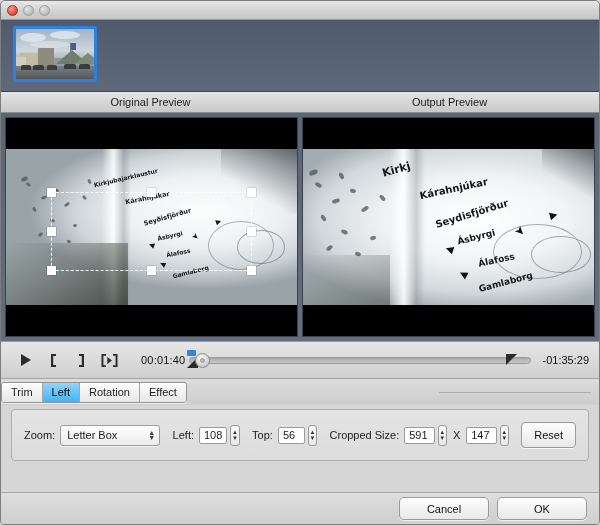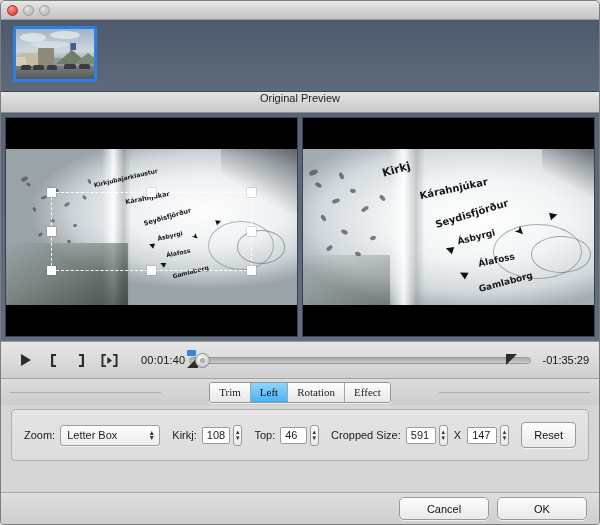--- a/index.html
+++ b/index.html
@@ -55,21 +55,21 @@
   .thumb .bld{position:absolute;background:#c2bba6;}
   .thumb .bld2{position:absolute;background:#8e8a7c;}
   .thumb .road{position:absolute;left:0;bottom:0;width:100%;height:26%;
     background:linear-gradient(to bottom,#7c7f80,#55585a);}
   .thumb .car{position:absolute;background:#3a3c40;border-radius:2px 2px 0 0;}
   .thumb .pole{position:absolute;width:1px;background:#7a7f83;}
   .thumb .flag{position:absolute;width:5px;height:7px;background:#3c5f96;}
 
   
   .previewhdr{
-    display:flex;height:20px;
+    display:flex;height:20px;align-items:center;
     background:linear-gradient(to bottom,#e4e4e4,#c9c9c9);
     border-bottom:1px solid #8e8e8e;
   }
   .previewhdr div{flex:1;text-align:center;font-size:11px;color:#222;}
 
   
   .panes{display:flex;height:228px;background:#5d6878;
     background:linear-gradient(to bottom,#5a6575,#626d7d);padding:4px;box-sizing:border-box;gap:4px;}
   .pane{flex:1;position:relative;background:#000;border:1px solid #3a4250;box-sizing:border-box;overflow:hidden;}
   .video{position:absolute;left:0;right:0;top:14%;bottom:14%;overflow:hidden;background:#0a0a0a;}
@@ -119,22 +119,22 @@
     background:#b9b9b9;border:1px solid #9c9c9c;box-sizing:border-box;}
   .trimstart{position:absolute;width:0;height:0;border-style:solid;
     border-width:0 0 11px 11px;border-color:transparent transparent #2b2b2b transparent;}
   .trimstart-blue{position:absolute;width:9px;height:6px;background:#2f86e6;border-radius:1px;}
   .trimend{position:absolute;width:0;height:0;border-style:solid;
     border-width:11px 0 0 11px;border-color:transparent transparent transparent #2b2b2b;
     transform:scaleY(-1);}
   .remaining{font-size:11px;color:#111;margin-left:6px;white-space:nowrap;}
 
   
-  .tabsrow{height:26px;display:flex;align-items:center;justify-content:center;
-    background:linear-gradient(to bottom,#dcdcdc,#cdcdcd);position:relative;font-family:Liberation Serif, serif;}
+  .tabsrow{height:26px;display:flex;align-items:center;
+    background:linear-gradient(to bottom,#dcdcdc,#cdcdcd);position:relative;}
   .tabsrow::before,.tabsrow::after{content:"";position:absolute;top:13px;height:1px;background:#aeaeae;}
   .tabsrow::before{left:8px;right:calc(100% - 160px);}
   .tabsrow::after{right:8px;left:calc(100% - 160px);}
   .tabs{display:flex;height:19px;border:1px solid #949494;border-radius:3px;overflow:hidden;
     box-shadow:0 1px 0 rgba(255,255,255,.7);background:#fff;position:relative;z-index:2;}
   .tab{padding:0 9px;display:flex;align-items:center;font-size:11px;color:#1d1d1d;
     background:linear-gradient(to bottom,#fdfdfd,#e7e7e7);border-right:1px solid #a5a5a5;cursor:default;}
   .tab:last-child{border-right:none;}
   .tab.active{background:linear-gradient(to bottom,#8fd4fb,#45b4f4);color:#0b0b0b;}
 
@@ -201,20 +201,21 @@
       <div class="car" style="left:5px;bottom:9px;width:10px;height:5px;"></div>
       <div class="car" style="left:17px;bottom:9px;width:11px;height:5px;"></div>
       <div class="car" style="left:31px;bottom:9px;width:10px;height:5px;"></div>
       <div class="car" style="left:48px;bottom:10px;width:12px;height:5px;"></div>
       <div class="car" style="left:63px;bottom:10px;width:11px;height:5px;"></div>
     </div>
   </div>
 
   <div class="previewhdr">
     <div>Original Preview</div>
+    <div>Output Preview</div>
   </div>
 
   <div class="panes">
 
     <div class="pane">
       <div class="video">
         <div class="paper"></div>
         <div class="fold" style="left:33%;"></div>
         <div class="darkcorner"></div>
         <div class="shadowband"></div>
@@ -353,31 +354,31 @@
       <div class="select">
         <span>Letter Box</span>
         <span class="steparrows">
           <span>▲</span>
             <span>▼</span>
         </span>
       </div>
 
       <div class="gap"></div>
 
-      <div class="lbl">Kirkj:</div>
+      <div class="lbl">Left:</div>
       <div class="field">108</div>
       <div class="stepper">
           <span>▲</span>
           <span>▼</span>
         </div>
 
       <div class="gap"></div>
 
       <div class="lbl">Top:</div>
-      <div class="field">46</div>
+      <div class="field">56</div>
       <div class="stepper">
           <span>▲</span>
           <span>▼</span>
         </div>
 
       <div class="gap"></div>
 
       <div class="lbl">Cropped Size:</div>
       <div class="field wide">591</div>
       <div class="stepper">

